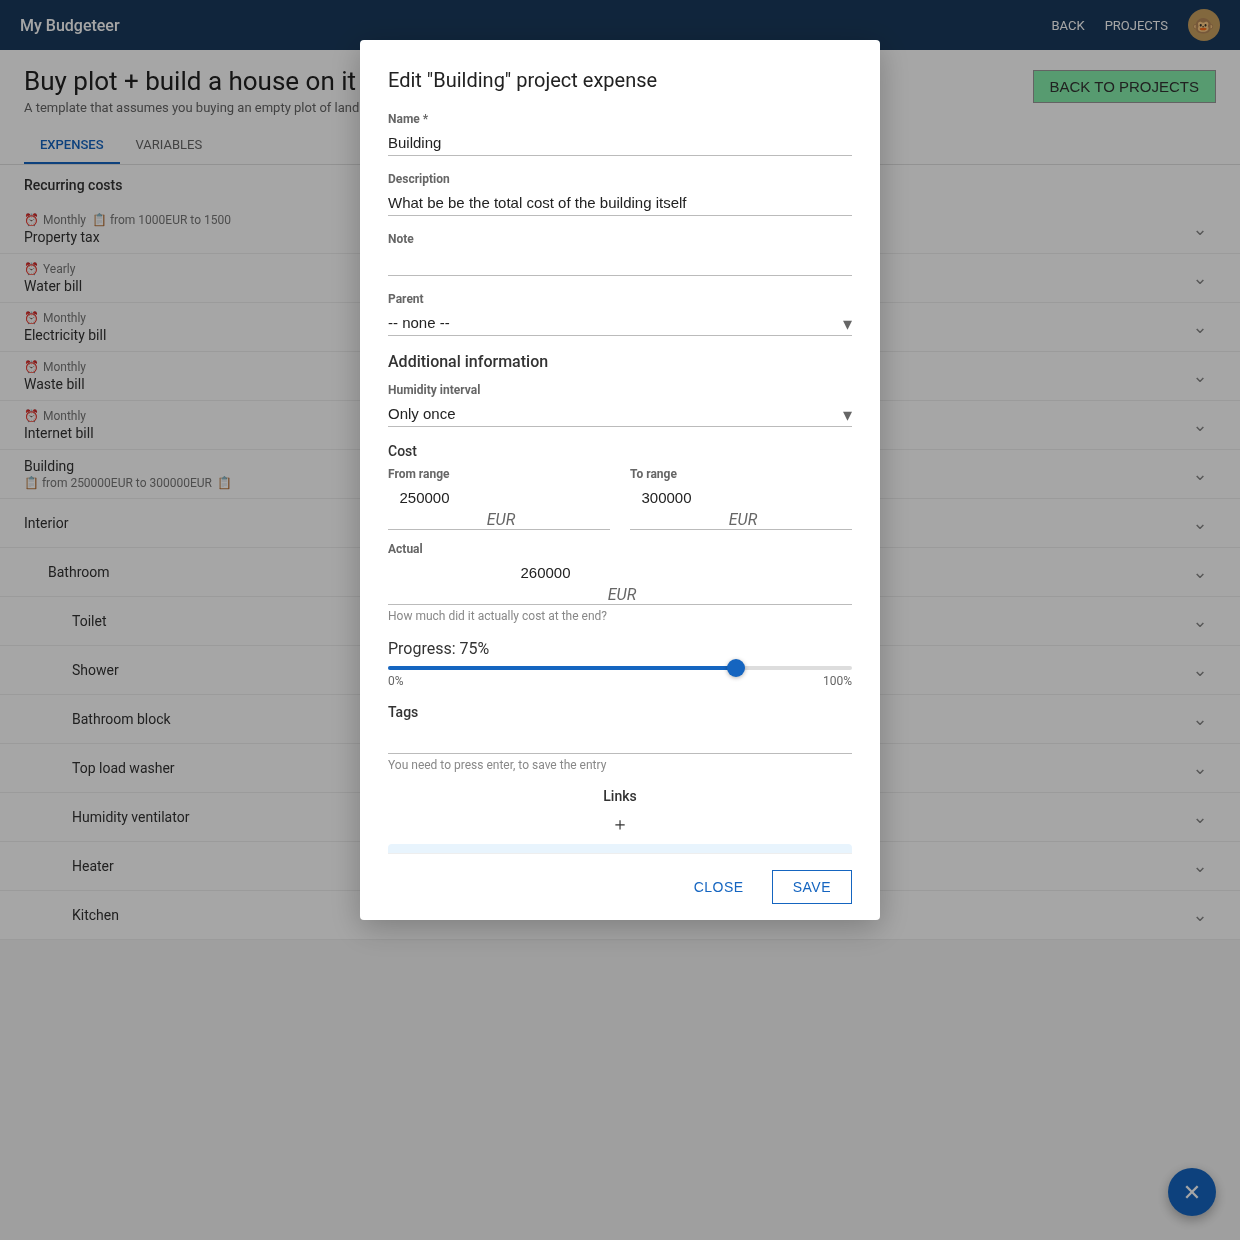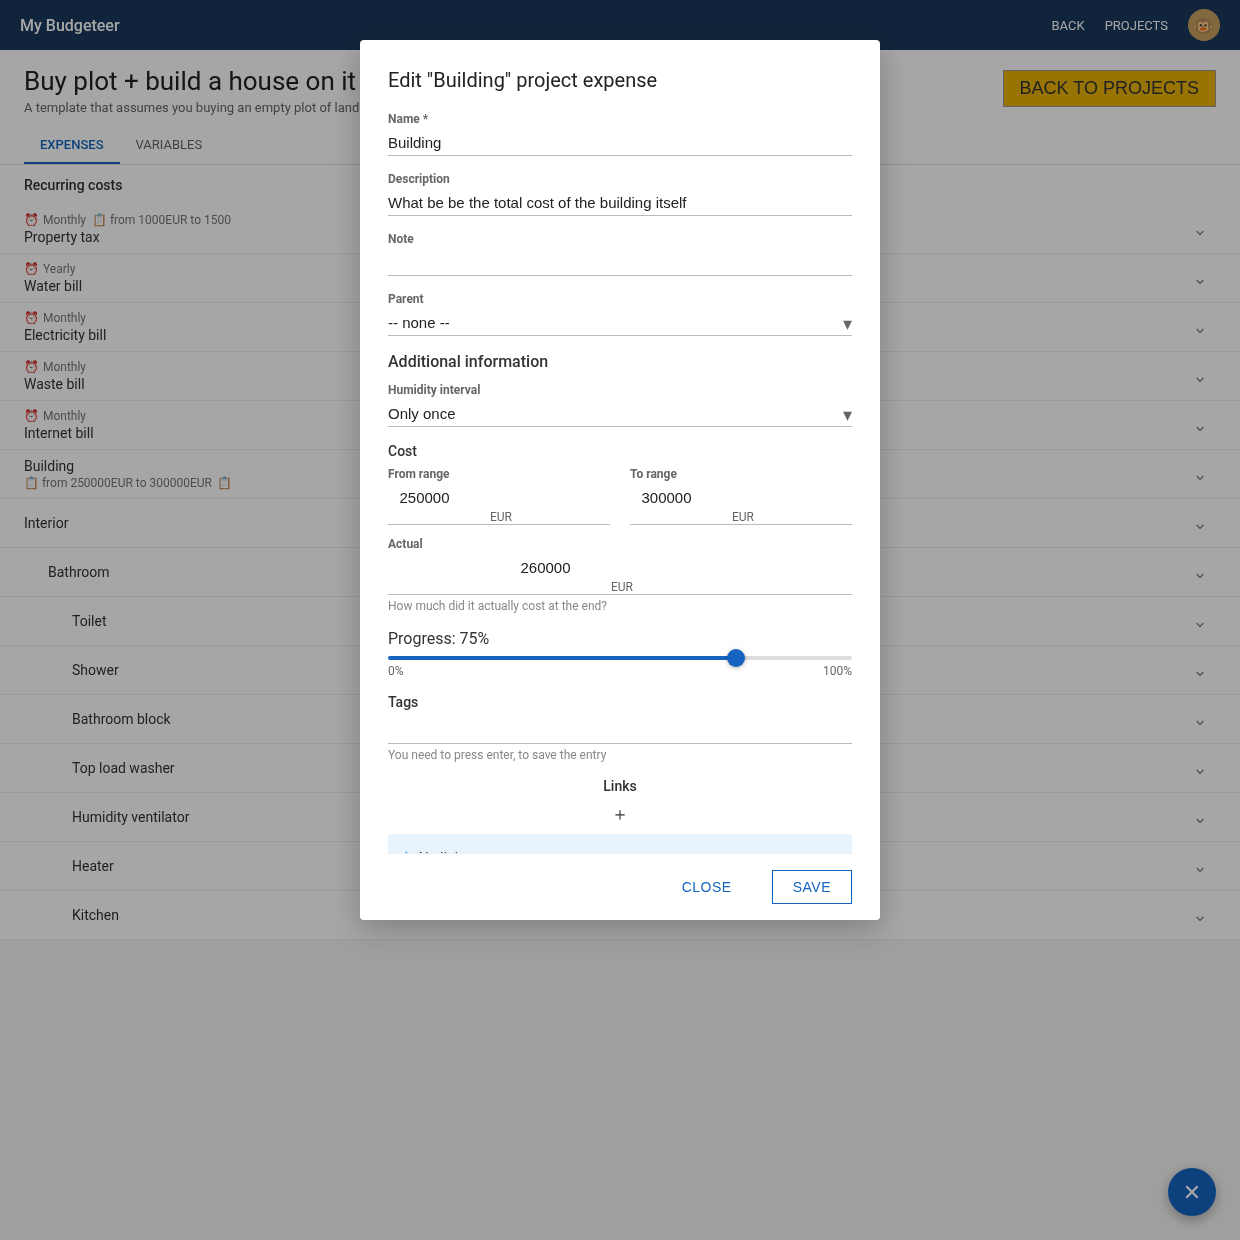--- a/index.html
+++ b/index.html
@@ -26,22 +26,22 @@
       background: white;
       padding: 16px 24px 0 24px;
       border-bottom: 1px solid #e0e0e0;
       display: flex;
       align-items: flex-start;
       justify-content: space-between;
     }
     .page-header-left h1 { font-size: 26px; font-weight: 400; margin-bottom: 4px; color: #222; }
     .page-header-left p { font-size: 13px; color: #666; margin-bottom: 12px; }
     .back-btn {
-      border: 1px solid #999; background: #eab308; padding: 7px 16px;
-      font-size: 18px; cursor: pointer; color: #333; margin-top: 4px;
+      border: 1px solid #999; background: #86efac; padding: 7px 16px;
+      font-size: 15px; cursor: pointer; color: #333; margin-top: 4px;
     }
     .tabs { display: flex; gap: 0; }
     .tab {
       padding: 10px 16px; font-size: 13px; cursor: pointer;
       border-bottom: 2px solid transparent; color: #666;
     }
     .tab.active { color: #1565c0; border-bottom: 2px solid #1565c0; font-weight: 500; }
 
     
     .main-content { display: flex; padding: 0; position: relative; }
@@ -100,21 +100,21 @@
     }
 
     .cost-section-label { font-size: 14px; font-weight: 500; margin-bottom: 8px; color: #333; }
     .cost-row { display: flex; gap: 20px; }
     .cost-field { flex: 1; }
     .cost-input-wrap { display: flex; align-items: center; border-bottom: 1px solid #bbb; flex-direction: column; }
     .cost-input {
       flex: 1; border: none; padding: 4px 0; font-size: 15px; color: #222;
       outline: none; background: transparent;
     }
-    .eur-label { font-size: 12px; color: #666; padding-left: 4px; }
+    .eur-label { font-size: 16px; color: #666; padding-left: 4px; font-style: italic; }
 
     .progress-section { margin: 16px 0; }
     .progress-label { font-size: 16px; margin-bottom: 8px; color: #333; }
     .progress-bar-wrap { position: relative; margin-bottom: 4px; }
     .progress-track {
       width: 100%; height: 4px; background: #ddd; border-radius: 2px; position: relative;
     }
     .progress-fill { height: 4px; background: #1565c0; border-radius: 2px; }
     .progress-thumb {
       width: 18px; height: 18px; background: #1565c0; border-radius: 50%;
@@ -133,21 +133,21 @@
       background: none; border: none; cursor: pointer; color: #333;
       font-size: 18px; padding: 0; display: flex; align-items: center;
     }
     .no-links-box {
       background: #e8f4fd; border-radius: 4px; padding: 12px 16px;
       display: flex; align-items: center; gap: 10px; font-size: 14px; color: #333;
     }
     .info-icon { color: #2196f3; font-size: 18px; }
 
     .modal-actions {
-      display: flex; justify-content: flex-end; gap: 24px;
+      display: flex; justify-content: flex-end; gap: 12px;
       padding: 16px 0; border-top: 1px solid #eee; margin-top: 12px;
       position: sticky; bottom: 0; background: white;
     }
     .btn-close {
       background: none; border: none; color: #1565c0; font-size: 14px;
       font-weight: 500; padding: 8px 16px; cursor: pointer; letter-spacing: 0.5px;
     }
     .btn-save {
       background: none; border: 1px solid #1565c0; color: #1565c0;
       font-size: 14px; font-weight: 500; padding: 8px 20px; cursor: pointer;

